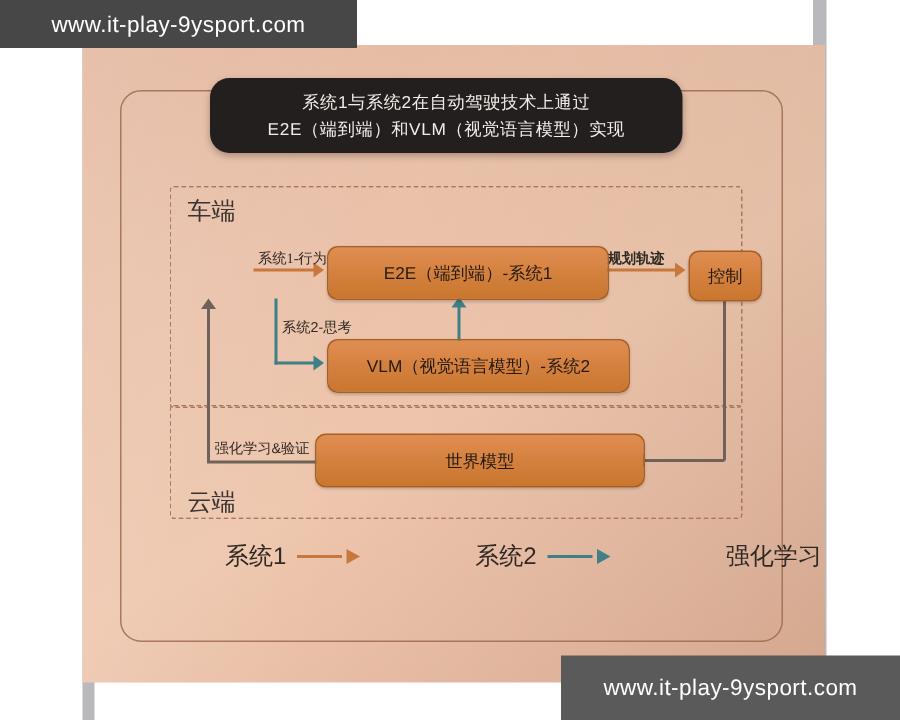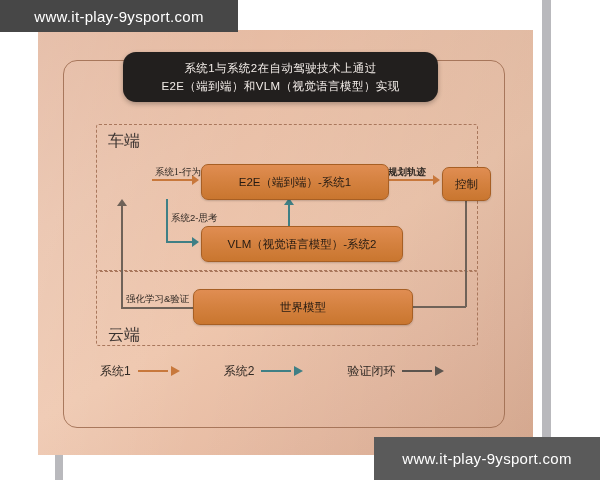--- a/index.html
+++ b/index.html
@@ -1,20 +1,20 @@
 <!DOCTYPE html>
 <html><head>
 <meta charset="utf-8">
 <style>
   html,body{margin:0;padding:0;background:#ffffff;}
   body{width:600px;height:480px;position:relative;overflow:hidden;
        font-family:"Liberation Sans","DejaVu Sans",sans-serif;}
 
   
-  #photo{position:absolute;left:38px;top:30px;width:495px;height:425px;
+  #photo{position:absolute;left:55px;top:30px;width:495px;height:425px;
          background:linear-gradient(150deg,#e2b49b 0%,#e9c0a8 28%,#eec6ad 55%,#e6baa2 80%,#dfb095 100%);
          overflow:hidden;}
   #photo:before{content:"";position:absolute;inset:0;
          background:linear-gradient(100deg,rgba(255,255,255,.16),rgba(255,255,255,0) 40%,rgba(0,0,0,.05) 100%);
          pointer-events:none;}
   .edge-shade{position:absolute;top:0;bottom:0;width:8px;background:#b9b9bd;}
   .edge-shade.l{left:55px;}
   .edge-shade.r{left:542px;width:9px;}
 
   
@@ -58,21 +58,21 @@
   .arw.r.orange{border-left-color:#c8783c;}
   .arw.r.teal{border-left-color:#3f7f85;}
   .arw.u.teal{border-bottom-color:#3f7f85;}
 
   .elabel{position:absolute;font-size:9.5px;color:#2f2823;white-space:nowrap;}
 
   
   #legend{position:absolute;left:62px;top:330px;width:360px;height:22px;
           display:flex;align-items:center;gap:44px;}
   .leg{display:flex;align-items:center;gap:7px;}
-  .leg .t{font-size:12px;color:#2f2823;white-space:nowrap;}
+  .leg .t{font-size:16px;color:#2f2823;white-space:nowrap;margin-left:33px;}
   .leg .bar{width:30px;height:2.4px;display:block;}
   .leg .hd{width:0;height:0;border-top:5.5px solid transparent;border-bottom:5.5px solid transparent;
            margin-left:-4px;}
 
   
   .wm{position:absolute;background:#5a5a5a;color:#ffffff;
       display:flex;align-items:center;justify-content:center;
       font-size:15px;letter-spacing:.3px;}
   #wm-top{left:0;top:0;width:238px;height:32px;background:#474747;}
   #wm-bot{left:374px;top:437px;width:226px;height:43px;}
@@ -133,21 +133,21 @@
       <span class="t">系统1</span>
       <span class="bar" style="background:#c8783c;"></span>
       <span class="hd" style="border-left:9px solid #c8783c;"></span>
     </div>
     <div class="leg">
       <span class="t">系统2</span>
       <span class="bar" style="background:#3f7f85;"></span>
       <span class="hd" style="border-left:9px solid #3f7f85;"></span>
     </div>
     <div class="leg">
-      <span class="t">验证闭环</span>
+      <span class="t">强化学习</span>
       <span class="bar" style="background:#5b544e;"></span>
       <span class="hd" style="border-left:9px solid #5b544e;"></span>
     </div>
   </div>
 
 </div>
 
 <div class="wm" id="wm-top">www.it-play-9ysport.com</div>
 <div class="wm" id="wm-bot">www.it-play-9ysport.com</div>
 

